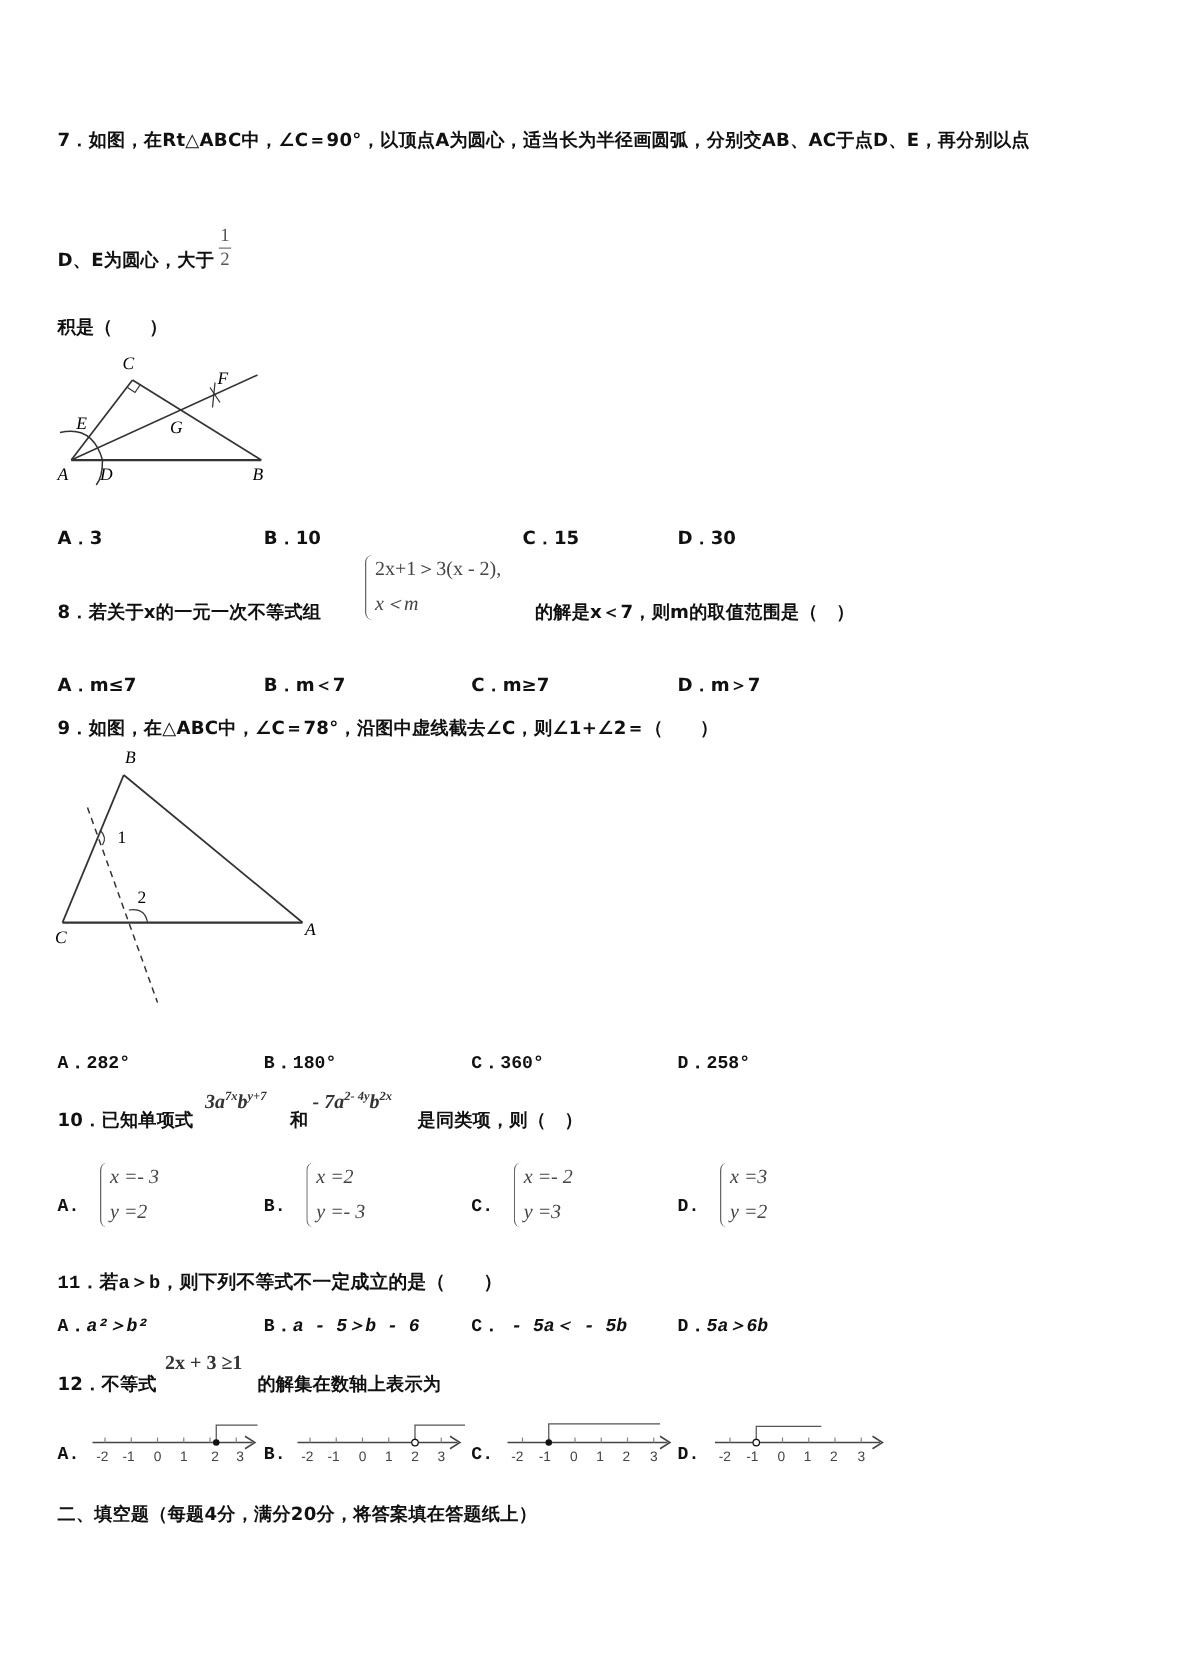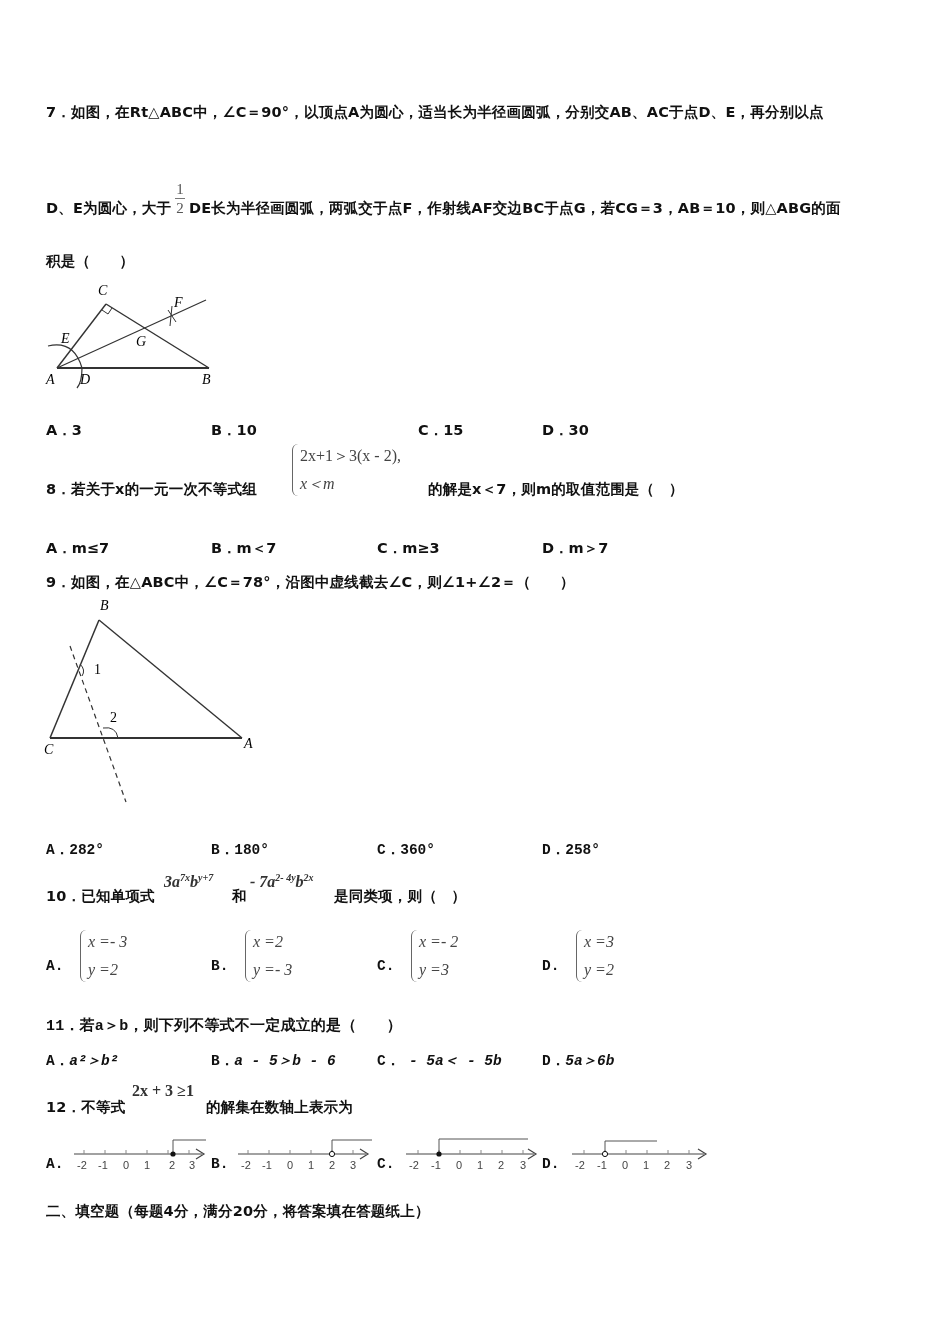--- a/index.html
+++ b/index.html
@@ -21,21 +21,21 @@
   .numline text { font-style:normal; font-family:"Liberation Sans",sans-serif; }
 </style>
 </head>
 <body>
 
 
 
 
 <div class="abs q" style="left:46px;top:103px;">7．如图，在Rt△ABC中，∠C＝90°，以顶点A为圆心，适当长为半径画圆弧，分别交AB、AC于点D、E，再分别以点</div>
 <div class="abs q" style="left:46px;top:190px;">
-  <span>D、E为圆心，大于</span><span class="frac" style="position:relative;top:-10px;"><span class="num">1</span><span class="den">2</span></span><span>DE长为半径画圆弧，两弧交于点F，作射线AF交边BC于点G，若CG＝3，AB＝10，则△ABG的面</span>
+  <span>D、E为圆心，大于</span><span class="frac" style="position:relative;top:-10px;"><span class="num">1</span><span class="den">2</span></span>
 </div>
 <div class="abs q" style="left:46px;top:252px;">积是（　　）</div>
 
 <svg class="abs" style="left:44px;top:280px;" width="175" height="112">
   <line x1="13" y1="88" x2="165" y2="88" stroke="#333" stroke-width="1.8"></line>
   <line x1="13" y1="88" x2="62" y2="24" stroke="#333" stroke-width="1.4"></line>
   <line x1="62" y1="24" x2="165" y2="88" stroke="#333" stroke-width="1.4"></line>
   <line x1="13" y1="88" x2="162" y2="20" stroke="#333" stroke-width="1.2"></line>
   <polyline points="58,30 64,34 68,28" fill="none" stroke="#333" stroke-width="1"></polyline>
   <path d="M 4 66 Q 30 60 38 88 Q 38 102 33 108" fill="none" stroke="#333" stroke-width="1.2"></path>
@@ -58,21 +58,21 @@
 
 <div class="abs q" style="left:46px;top:480px;">8．若关于x的一元一次不等式组</div>
 <div class="abs brace-sys" style="left:290px;top:442px;">
   <div>2x+1＞3(x - 2),</div>
   <div class="it">x＜m</div>
 </div>
 <div class="abs q" style="left:428px;top:480px;">的解是x＜7，则m的取值范围是（　）</div>
 
 <div class="abs opt" style="left:46px;top:539px;"><span>A．</span><span>m≤7</span></div>
 <div class="abs opt" style="left:211px;top:539px;"><span>B．</span><span>m＜7</span></div>
-<div class="abs opt" style="left:377px;top:539px;"><span>C．</span><span>m≥3</span></div>
+<div class="abs opt" style="left:377px;top:539px;"><span>C．</span><span>m≥7</span></div>
 <div class="abs opt" style="left:542px;top:539px;"><span>D．</span><span>m＞7</span></div>
 
 
 <div class="abs q" style="left:46px;top:573px;">9．如图，在△ABC中，∠C＝78°，沿图中虚线截去∠C，则∠1+∠2＝（　　）</div>
 <svg class="abs" style="left:40px;top:598px;" width="230" height="210">
   <line x1="10" y1="140" x2="202" y2="140" stroke="#333" stroke-width="1.8"></line>
   <line x1="10" y1="140" x2="59" y2="22" stroke="#333" stroke-width="1.5"></line>
   <line x1="59" y1="22" x2="202" y2="140" stroke="#333" stroke-width="1.4"></line>
   <line x1="30" y1="48" x2="86" y2="204" stroke="#333" stroke-width="1.2" stroke-dasharray="5,4"></line>
   <path d="M 40 66 Q 46 72 42 78" fill="none" stroke="#333" stroke-width="1"></path>

